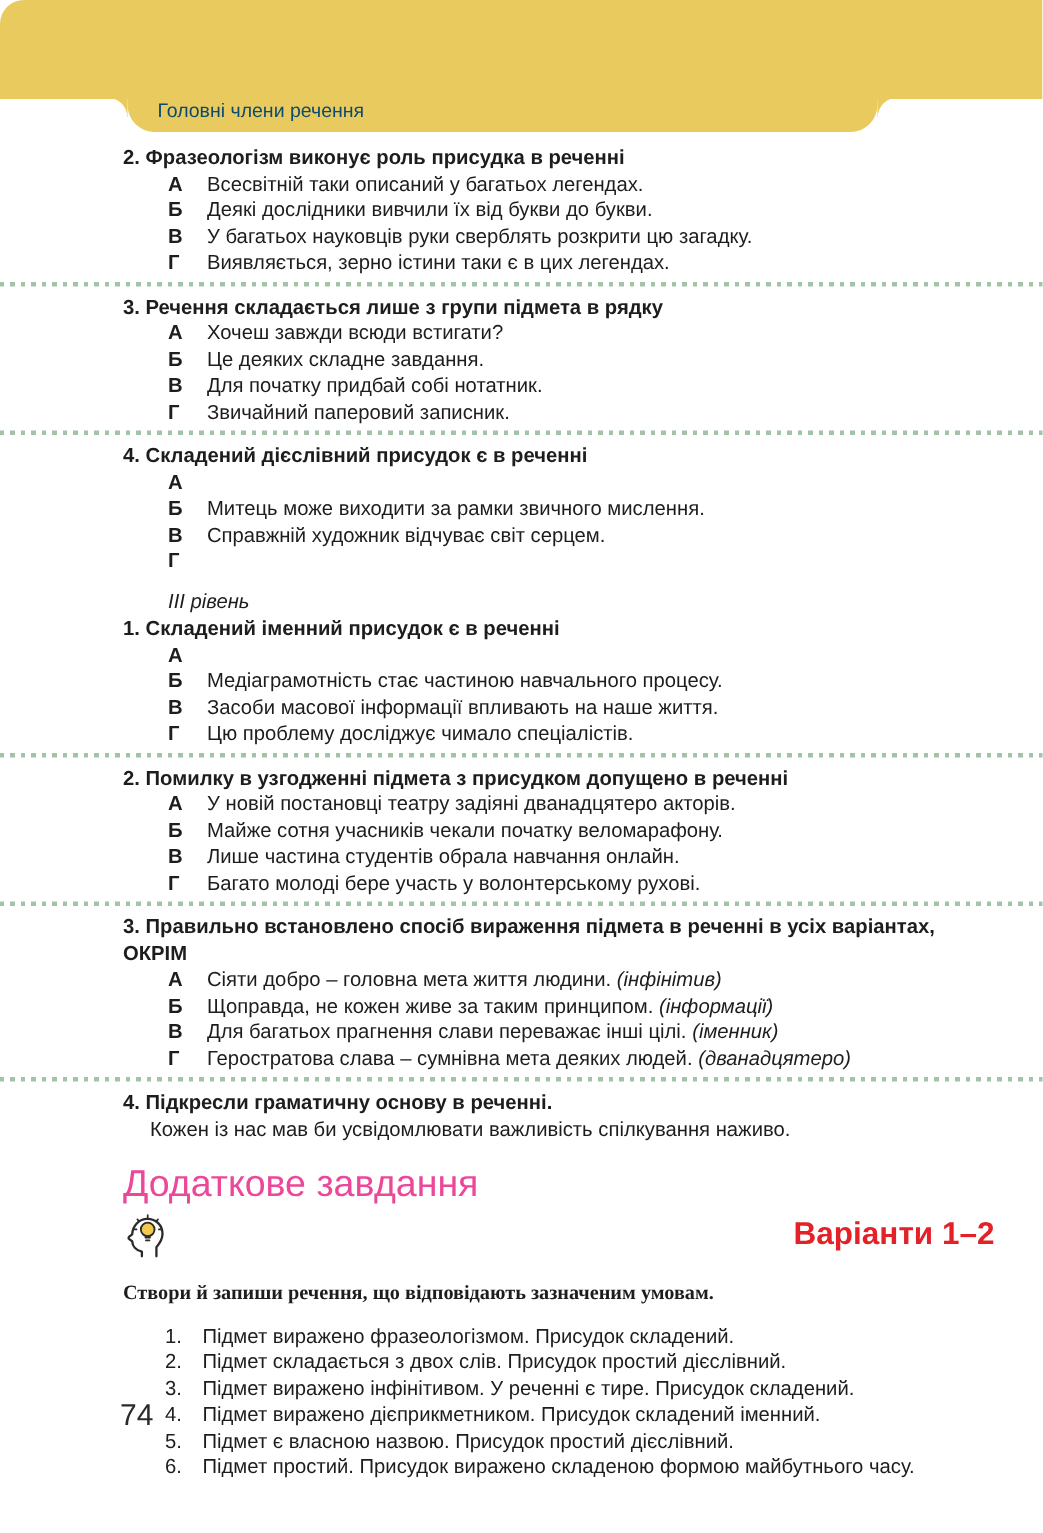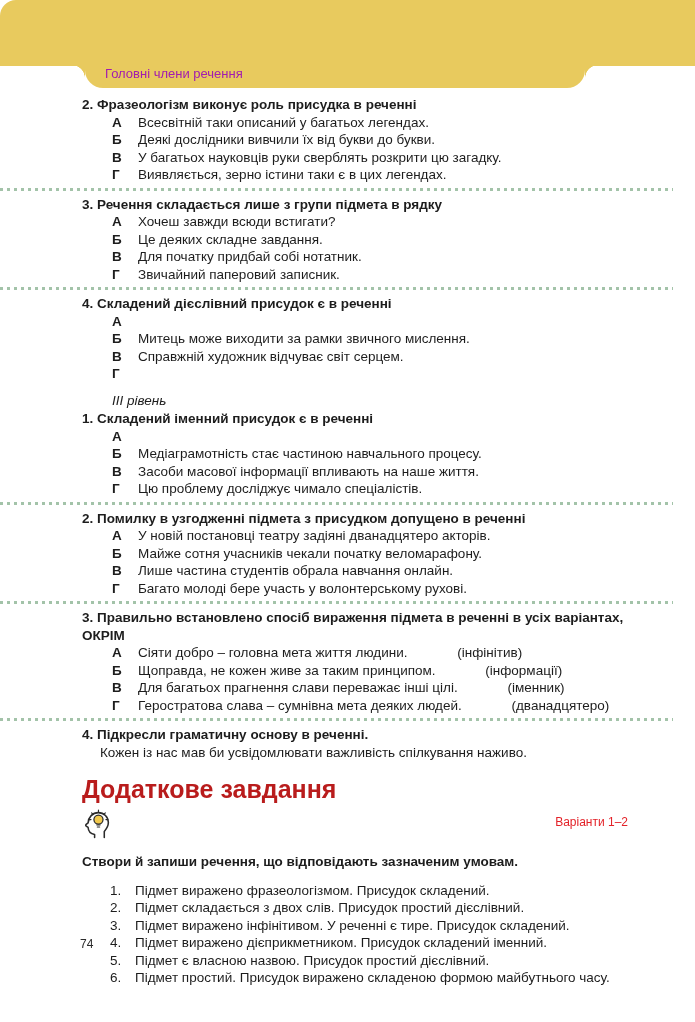--- a/index.html
+++ b/index.html
@@ -13,42 +13,42 @@
   body{
     width:695px;height:1022px;overflow:hidden;position:relative;
     background:#ffffff;color:var(--ink);
     font-family:"Liberation Sans", sans-serif;
     font-size:13.5px;line-height:17.5px;
   }
   
   .header{position:relative;height:89px;}
   .band{position:absolute;top:0;left:0;right:0;height:66px;background:var(--yellow);border-radius:16px 0 0 0;}
   .tab{position:absolute;top:65px;left:85px;width:500px;height:23px;background:var(--yellow);border-radius:0 0 18px 18px;}
-  .tab-label{padding-left:20px;font-size:13px;line-height:18px;color:#a21caf;}
+  .tab-label{padding-left:20px;font-size:13px;line-height:18px;color:#0c4a6e;}
   .fillet{position:absolute;top:65px;width:13px;height:13px;}
   .fillet-l{left:72px;background:radial-gradient(circle 13px at 0% 100%, rgba(0,0,0,0) 12.5px, var(--yellow) 13px);}
   .fillet-r{left:585px;background:radial-gradient(circle 13px at 100% 100%, rgba(0,0,0,0) 12.5px, var(--yellow) 13px);}
   
-  main{padding:7px 67px 0 82px;}
+  main{padding:7px 32px 0 82px;}
   .q-title{font-weight:700;}
   .opt{display:flex;}
   .opt .letter{font-weight:700;flex:none;width:26px;margin-left:30px;}
-  .note{margin-left:46px;}
+  .note{font-style:italic;}
   .sep{height:3px;margin:4px -45px 5px -82px;
        background-image:repeating-linear-gradient(to right, var(--sep) 0 3px, rgba(0,0,0,0) 3px 7px);}
   .level-label{font-style:italic;margin:9px 0 1px 30px;}
   .q-body{margin-left:18px;}
-  .add-heading{font-size:25px;line-height:28px;font-weight:700;color:#b91c1c;margin-top:14px;}
+  .add-heading{font-size:25px;line-height:28px;font-weight:400;color:#ec4899;margin-top:14px;}
   .icon-row{display:flex;justify-content:space-between;align-items:center;margin-top:4px;height:32px;}
-  .variants{color:var(--red);font-weight:400;font-size:12px;margin-left:24px;}
-  .intro{font-weight:700;margin-top:14px;}
+  .variants{color:var(--red);font-weight:700;font-size:21px;margin-left:24px;}
+  .intro{font-weight:700;margin-top:14px;font-family:Liberation Serif, serif;}
   .num-list{margin-top:11px;}
   .num-item{display:flex;line-height:17.5px;}
   .num-item .num{flex:none;width:25px;margin-left:28px;}
-  .page-num{position:absolute;left:80px;top:936px;font-size:12px;color:#2b2b2b;}
+  .page-num{position:absolute;left:80px;top:936px;font-size:20px;color:#2b2b2b;}
   svg{display:block;}
 </style>
 </head>
 <body>
 
 <header class="header">
   <div class="band"></div>
   <div class="fillet fillet-l"></div>
   <div class="fillet fillet-r"></div>
   <div class="tab">

